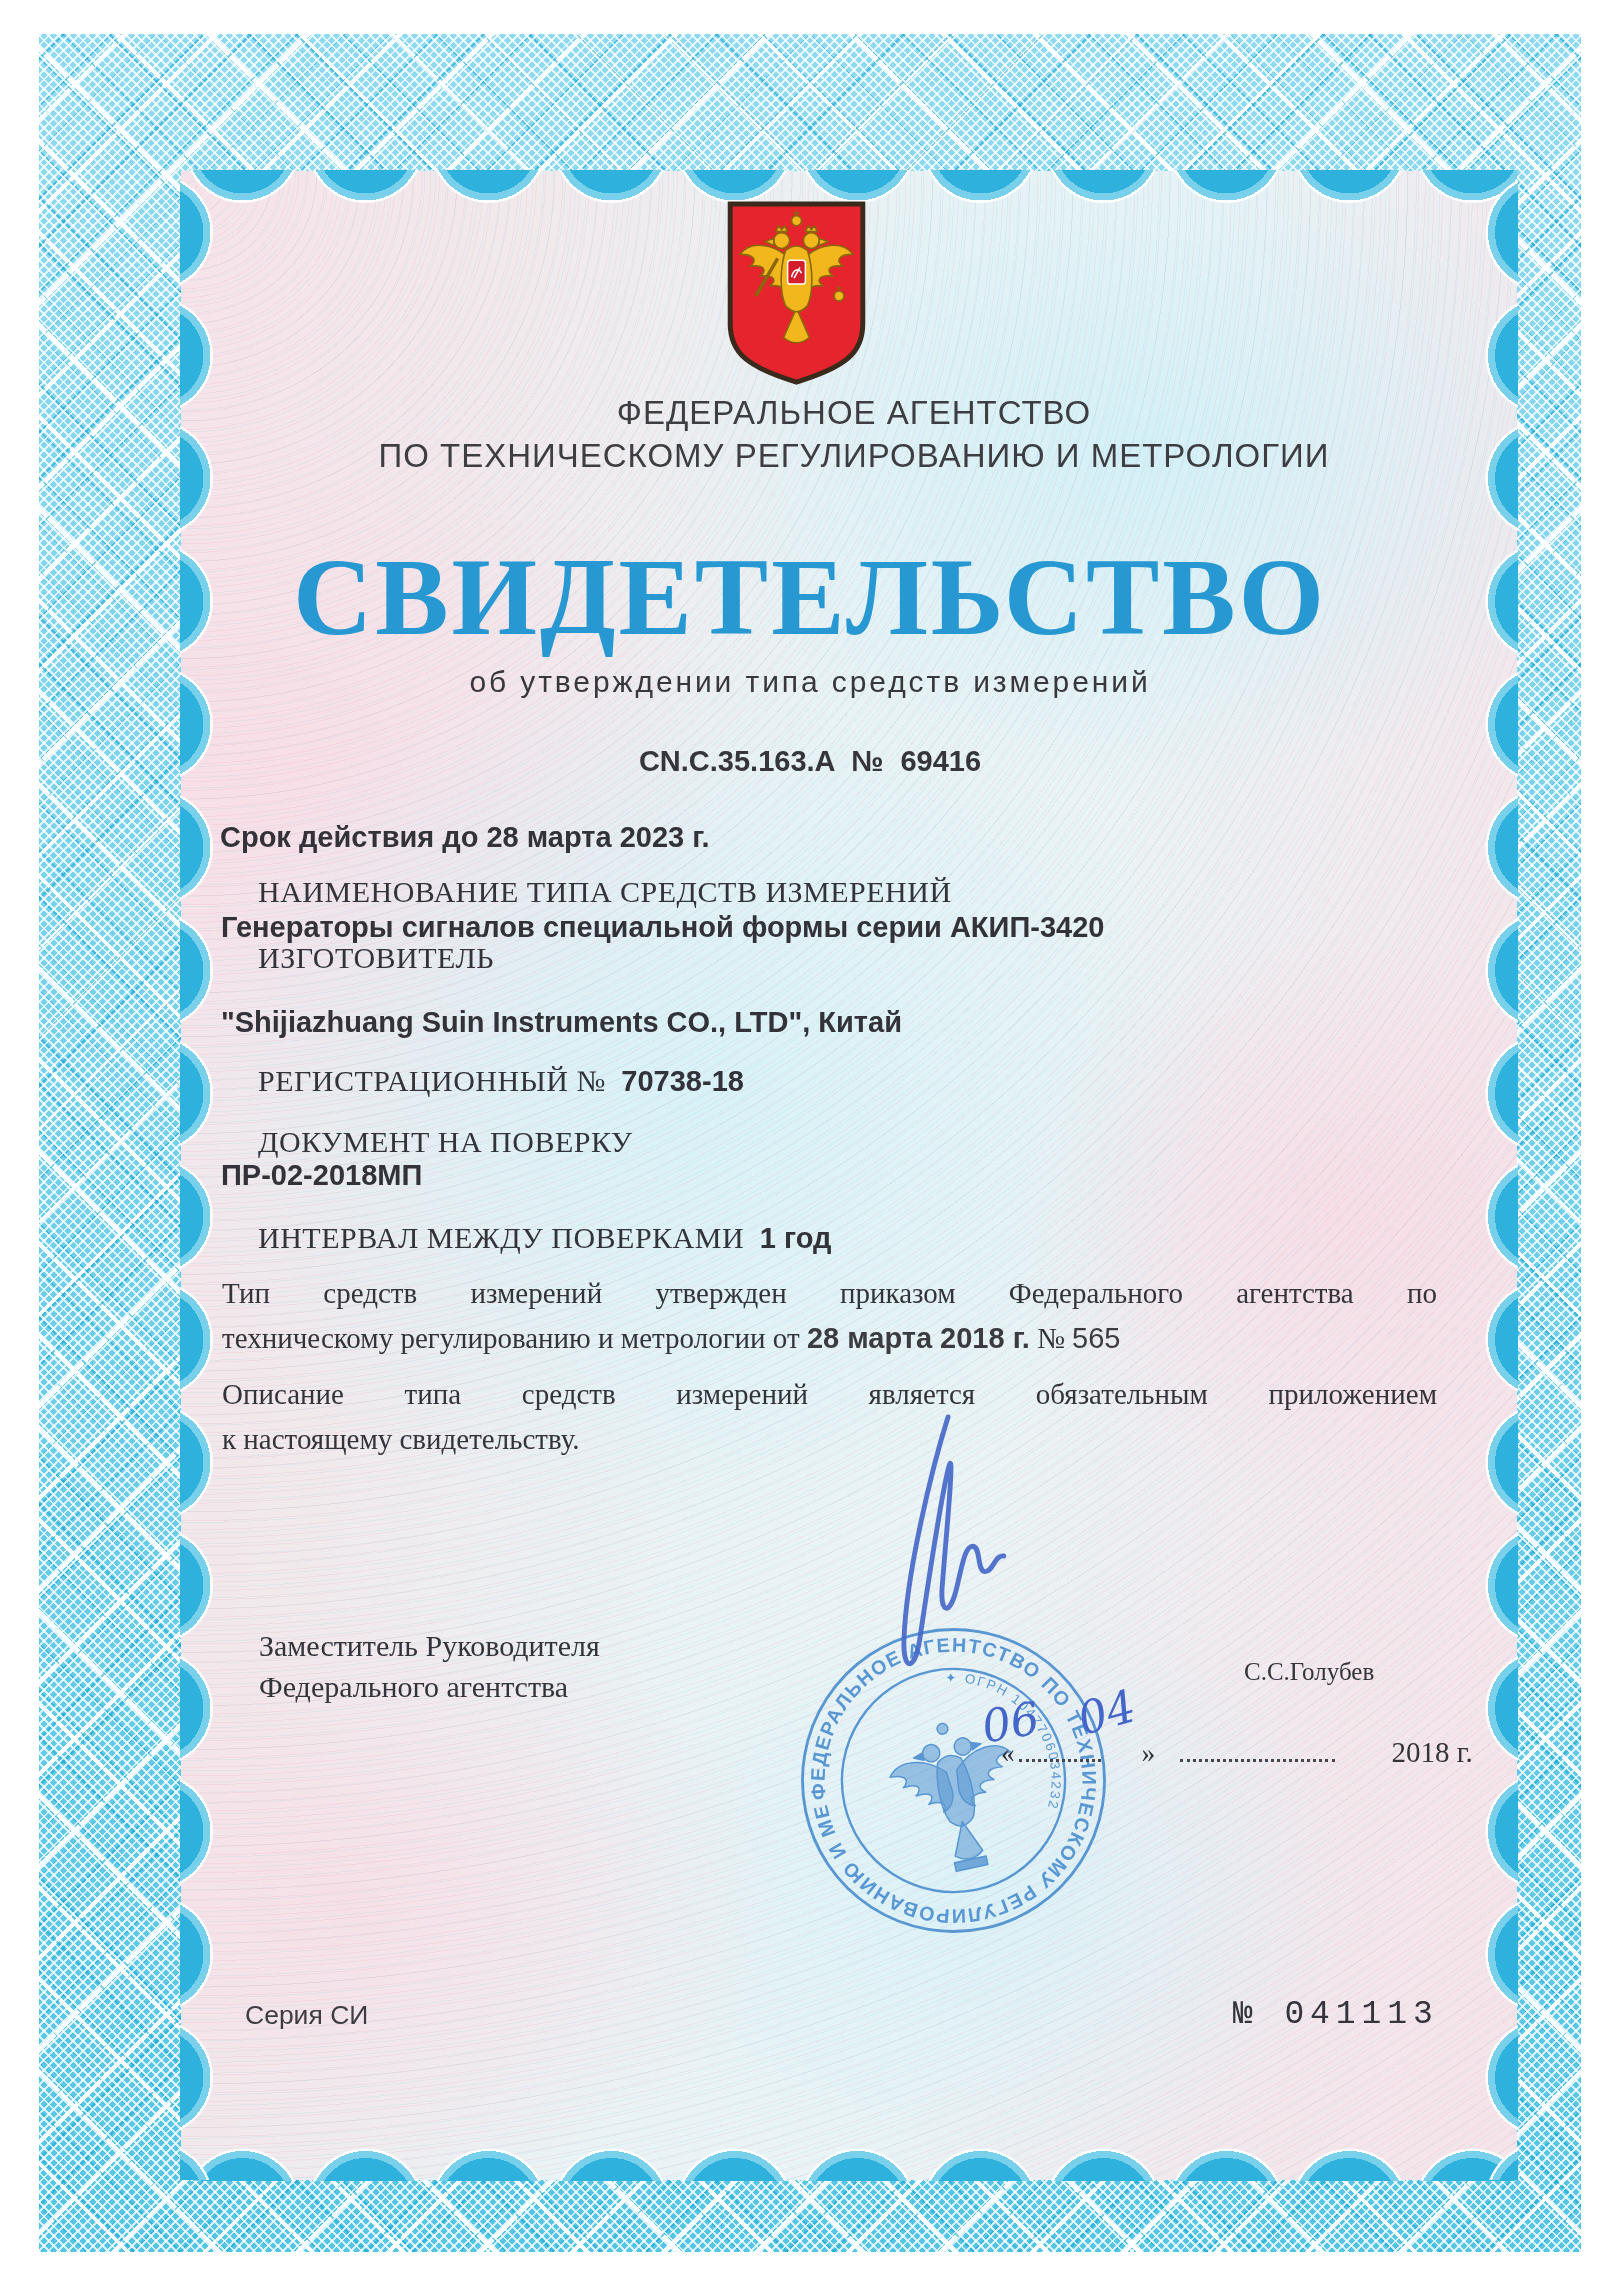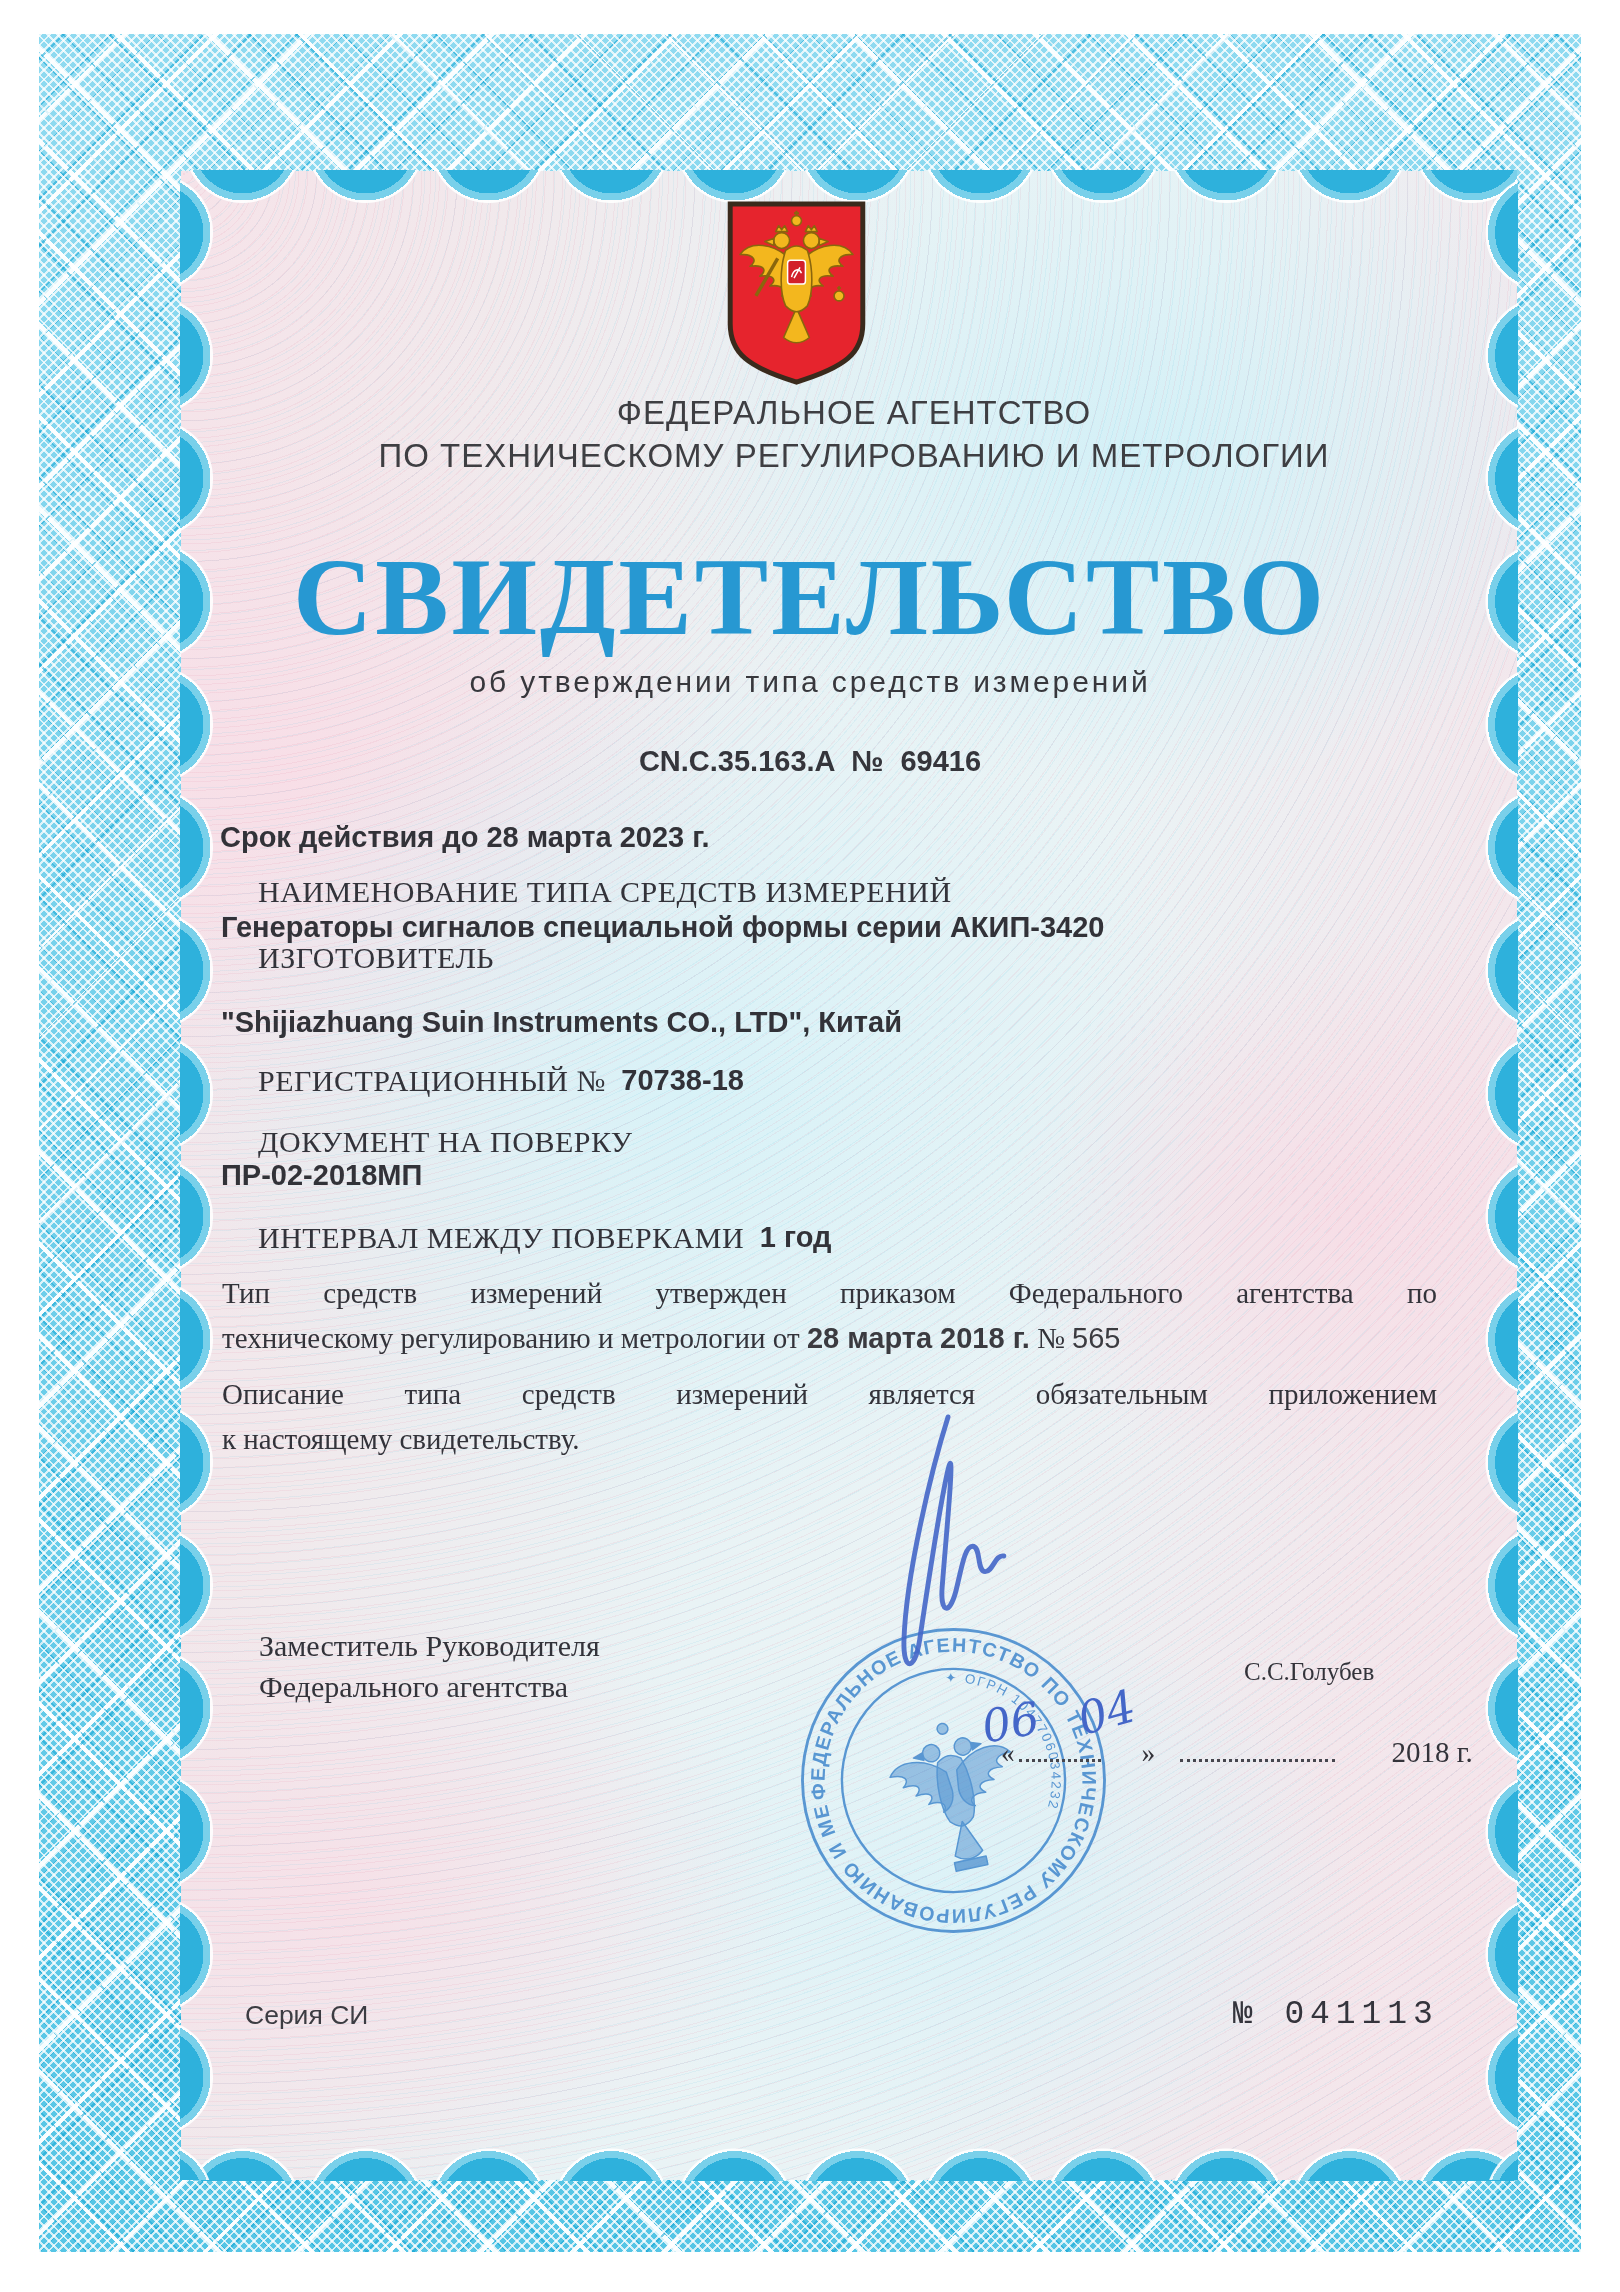--- a/index.html
+++ b/index.html
@@ -49,21 +49,21 @@
   .abs{position:absolute;white-space:nowrap;}
   .sans{font-family:"Liberation Sans",sans-serif;color:#3b3b40;}
   .serif{font-family:"Liberation Serif",serif;color:#33333a;margin-left:36px;}
   .hdr{font-size:33px;letter-spacing:1px;color:#3e3e42;margin-left:44px;}
   .title{font-family:"Liberation Serif",serif;font-weight:700;font-size:110px;
          letter-spacing:2.9px;color:#2798d2;}
   .subtitle{font-size:30px;letter-spacing:2.9px;color:#37373c;}
   .cnline{font-size:29px;font-weight:700;word-spacing:8.8px;color:#35353b;}
   .boldsans{font-weight:700;font-size:29px;color:#323238;}
   .label{font-size:30px;letter-spacing:0.5px;}
-  .row{display:flex;align-items:flex-start;gap:15.7px;}
+  .row{display:flex;align-items:flex-end;gap:15.7px;}
   .para{position:absolute;left:222px;width:1215px;font-family:"Liberation Serif",serif;
         font-size:29px;color:#33333a;white-space:normal;}
   .jline{text-align:justify;text-align-last:justify;height:45px;}
   .nline{height:45px;}
   .ctr{left:0;width:1620px;text-align:center;}
   .dotfield{display:inline-block;border-bottom:3.9px dotted #46464e;height:25.5px;}
   .hand{position:absolute;font-family:"DejaVu Serif",serif;font-style:italic;
         color:#4466c8;font-size:45px;white-space:nowrap;}
   .serial{font-family:"Liberation Mono",monospace;font-size:33px;letter-spacing:5.9px;color:#34343c;}
 </style>

